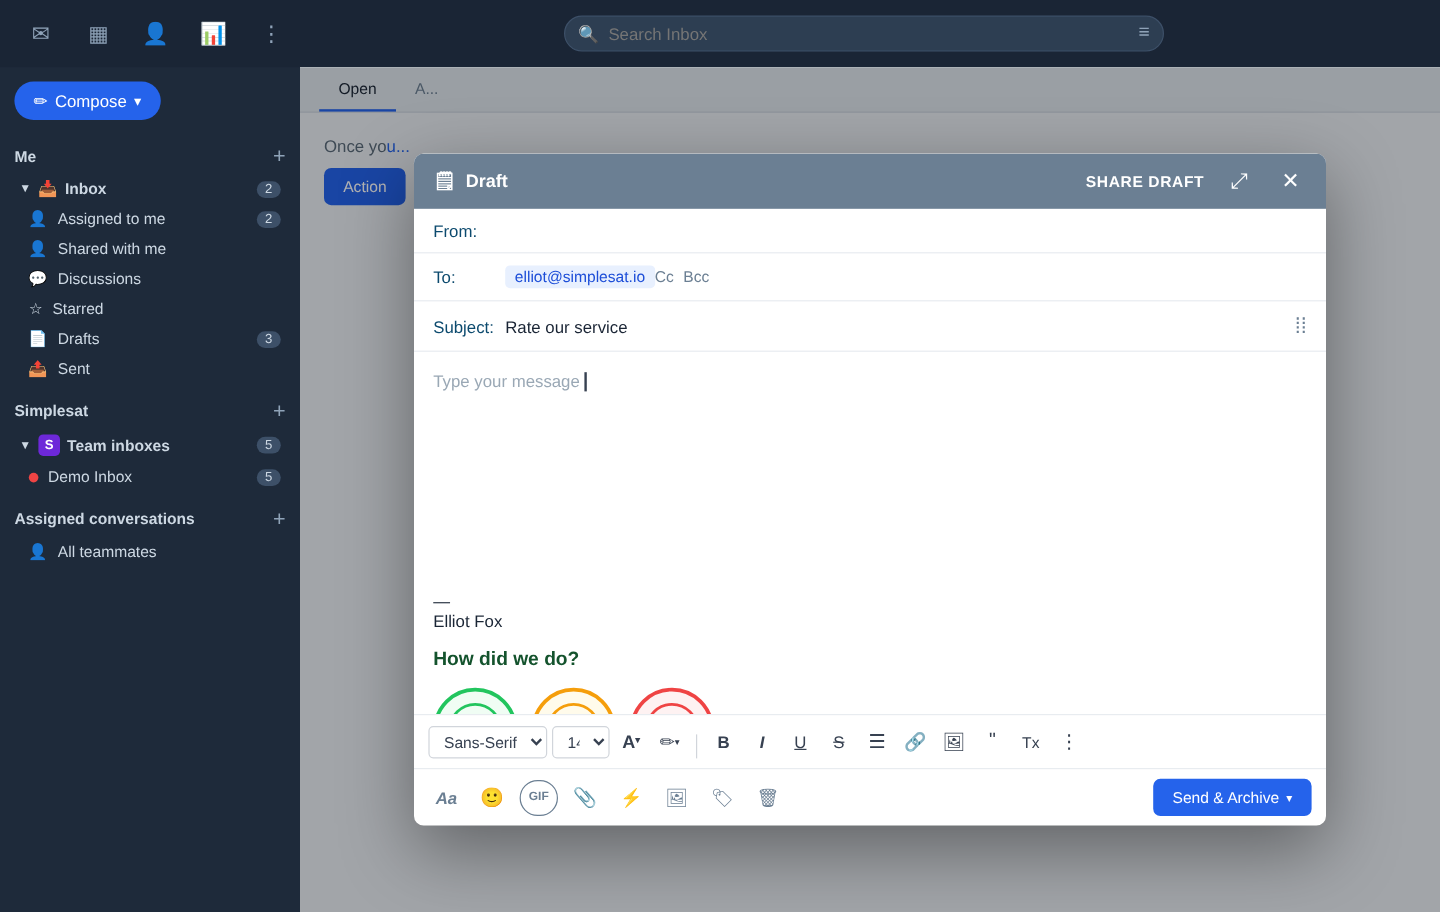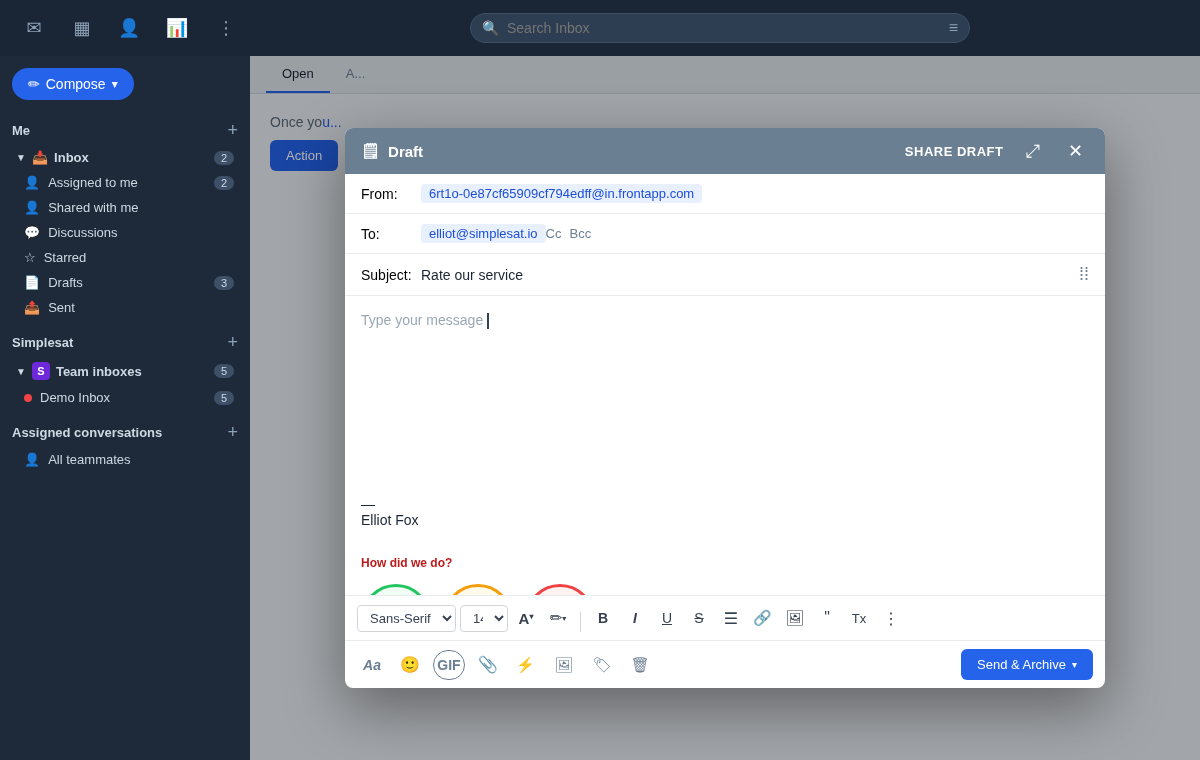--- a/index.html
+++ b/index.html
@@ -246,21 +246,21 @@
       padding: 0;
     }
     .draft-field {
       display: flex;
       align-items: center;
       padding: 10px 16px;
       border-bottom: 1px solid #e8ecf0;
       font-size: 14px;
     }
     .draft-field-label {
-      color: #000000;
+      color: #0c4a6e;
       width: 60px;
       flex-shrink: 0;
     }
     .email-chip {
       background: #e8f0fe;
       color: #1d4ed8;
       border-radius: 4px;
       padding: 2px 8px;
       font-size: 13px;
     }
@@ -285,25 +285,24 @@
       color: #1a2535;
     }
     .draft-signature .dash { color: #1a2535; }
     .draft-signature .name { color: #1a2535; }
 
     
     .survey-section {
       padding: 0 16px 20px;
     }
     .survey-title {
-      font-size: 12px;
+      font-size: 16px;
       font-weight: 700;
-      color: #b91c1c;
+      color: #14532d;
       margin-bottom: 14px;
-      margin-top: 12px;
     }
     .emoji-row {
       display: flex;
       gap: 12px;
     }
     .emoji-face {
       width: 70px; height: 70px;
       border-radius: 50%;
       display: flex;
       align-items: center;
@@ -517,21 +516,20 @@
             <span class="share-draft-btn">SHARE DRAFT</span>
             <button class="draft-modal-icon-btn">⤢</button>
             <button class="draft-modal-icon-btn">✕</button>
           </div>
         </div>
 
         <div class="draft-body">
 
           <div class="draft-field">
             <span class="draft-field-label">From:</span>
-            <span class="email-chip">6rt1o-0e87cf65909cf794edff@in.frontapp.com</span>
           </div>
 
           <div class="draft-field">
             <span class="draft-field-label">To:</span>
             <span class="email-chip">elliot@simplesat.io</span>
             <div class="draft-field-actions">
               <span class="cc-bcc-btn">Cc</span>
               <span class="cc-bcc-btn">Bcc</span>
             </div>
           </div>
@@ -604,21 +602,21 @@
           <button class="toolbar-btn" style="font-size:15px;">🔗</button>
           <button class="toolbar-btn" style="font-size:15px;">🖼</button>
           <button class="toolbar-btn" style="font-size:16px;">"</button>
           <button class="toolbar-btn" style="font-size:13px;">Tx</button>
           <button class="toolbar-btn" style="font-size:16px;">⋮</button>
         </div>
 
         <div class="draft-bottom-toolbar">
           <div class="bottom-toolbar-icon" style="font-size:14px;font-weight:700;font-style:italic;">Aa</div>
           <div class="bottom-toolbar-icon">🙂</div>
-          <div class="bottom-toolbar-icon" style="font-size:14px;font-weight:700;border:1.5px solid #6b7f93;border-radius:15px;width:32px;">GIF</div>
+          <div class="bottom-toolbar-icon" style="font-size:10px;font-weight:700;border:1.5px solid #6b7f93;border-radius:15px;width:32px;">GIF</div>
           <div class="bottom-toolbar-icon" style="font-size:16px;">📎</div>
           <div class="bottom-toolbar-icon" style="font-size:15px;">⚡</div>
           <div class="bottom-toolbar-icon" style="font-size:15px;">🖼</div>
           <div class="bottom-toolbar-icon" style="font-size:15px;">🏷</div>
           <div class="bottom-toolbar-icon" style="font-size:15px;">🗑</div>
           <div style="flex:1;"></div>
 
           <span style="color:#6b7f93;font-size:13px;margin-right:8px;"></span>
           <button class="send-archive-btn">
             <span>Send &amp; Archive</span>

